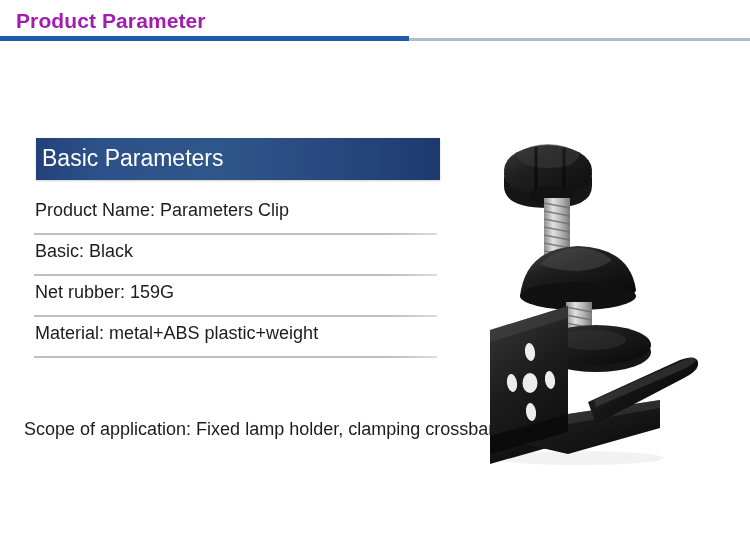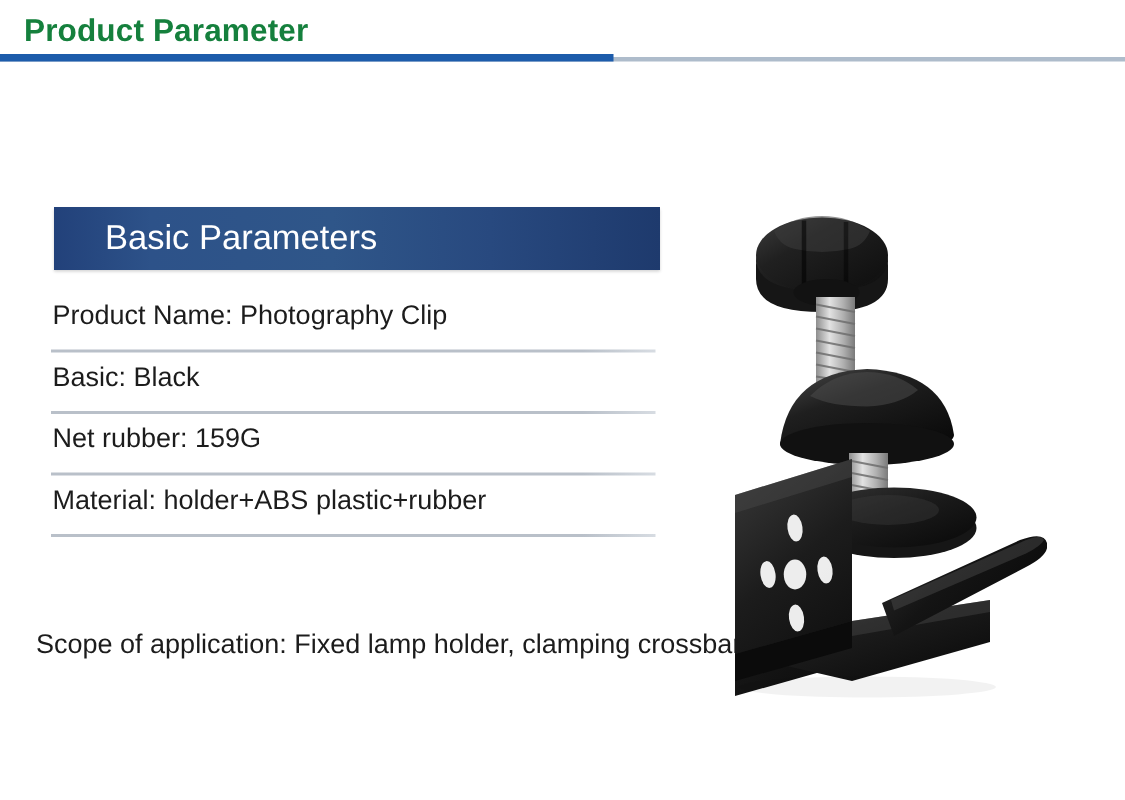--- a/index.html
+++ b/index.html
@@ -22,21 +22,21 @@
     top: 0;
     width: 750px;
     height: 44px;
   }
   .page-title {
     position: absolute;
     left: 16px;
     top: 9px;
     font-size: 21px;
     font-weight: bold;
-    color: #15803d;
+    color: #a21caf;
     letter-spacing: 0.1px;
     white-space: nowrap;
   }
   .header-rule {
     position: absolute;
     left: 0;
     top: 38px;
     width: 750px;
     height: 3px;
     background: #aebccb;
@@ -69,21 +69,21 @@
     background: linear-gradient(to right,
         #22417a 0%,
         #2d5289 16%,
         #2f5689 46%,
         #28497f 72%,
         #1e3a6d 100%);
     box-shadow: 0 1px 2px rgba(0,0,0,0.18);
   }
   .section-banner-label {
     position: absolute;
-    left: 34px;
+    left: 6px;
     top: 7px;
     font-size: 23px;
     color: #ffffff;
     white-space: nowrap;
   }
 
   
   .param-list {
     position: absolute;
     left: 0;
@@ -147,37 +147,37 @@
 
 <div class="content">
 
   <div class="section-banner">
     <div class="section-banner-label">Basic Parameters</div>
   </div>
 
   <div class="param-list">
 
     <div class="param-row">
-      <div class="param-text">Product Name: Photography Clip</div>
+      <div class="param-text">Product Name: Parameters Clip</div>
       <div class="param-divider"></div>
     </div>
 
     <div class="param-row">
       <div class="param-text">Basic: Black</div>
       <div class="param-divider"></div>
     </div>
 
     <div class="param-row">
       <div class="param-text">Net rubber: 159G</div>
       <div class="param-divider"></div>
     </div>
 
 
     <div class="param-row">
-      <div class="param-text">Material: holder+ABS plastic+rubber</div>
+      <div class="param-text">Material: metal+ABS plastic+weight</div>
       <div class="param-divider"></div>
     </div>
 
   </div>
 
   <div class="scope-line">Scope of application: Fixed lamp holder, clamping crossbar</div>
 
   <div class="product-photo">
     <svg viewBox="0 0 230 330" xmlns="http://www.w3.org/2000/svg" aria-hidden="true">
       <defs>

